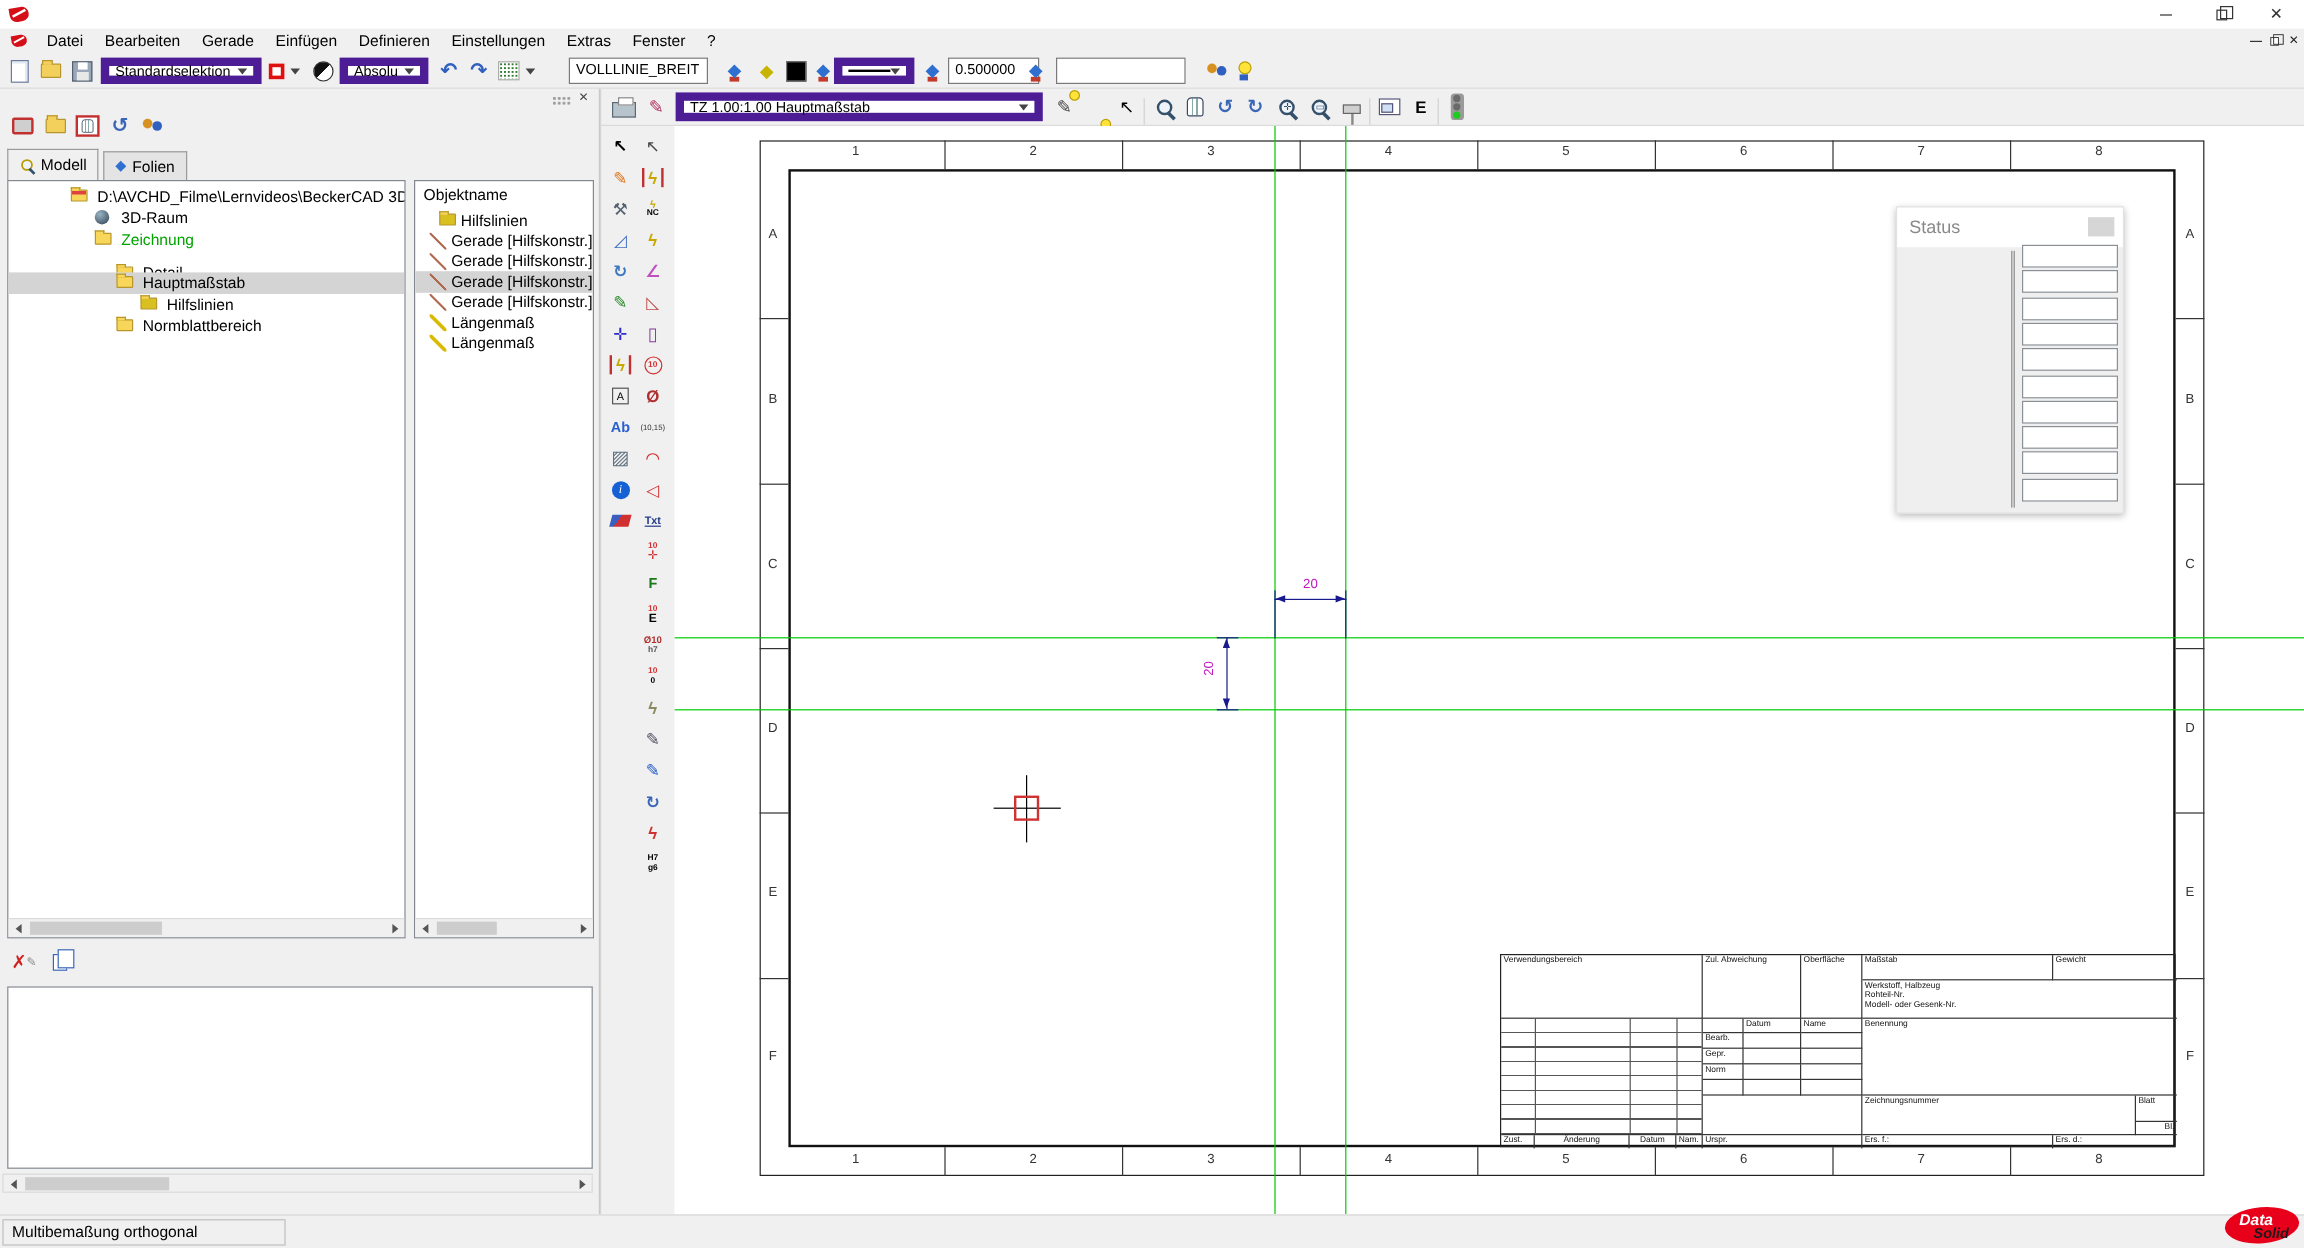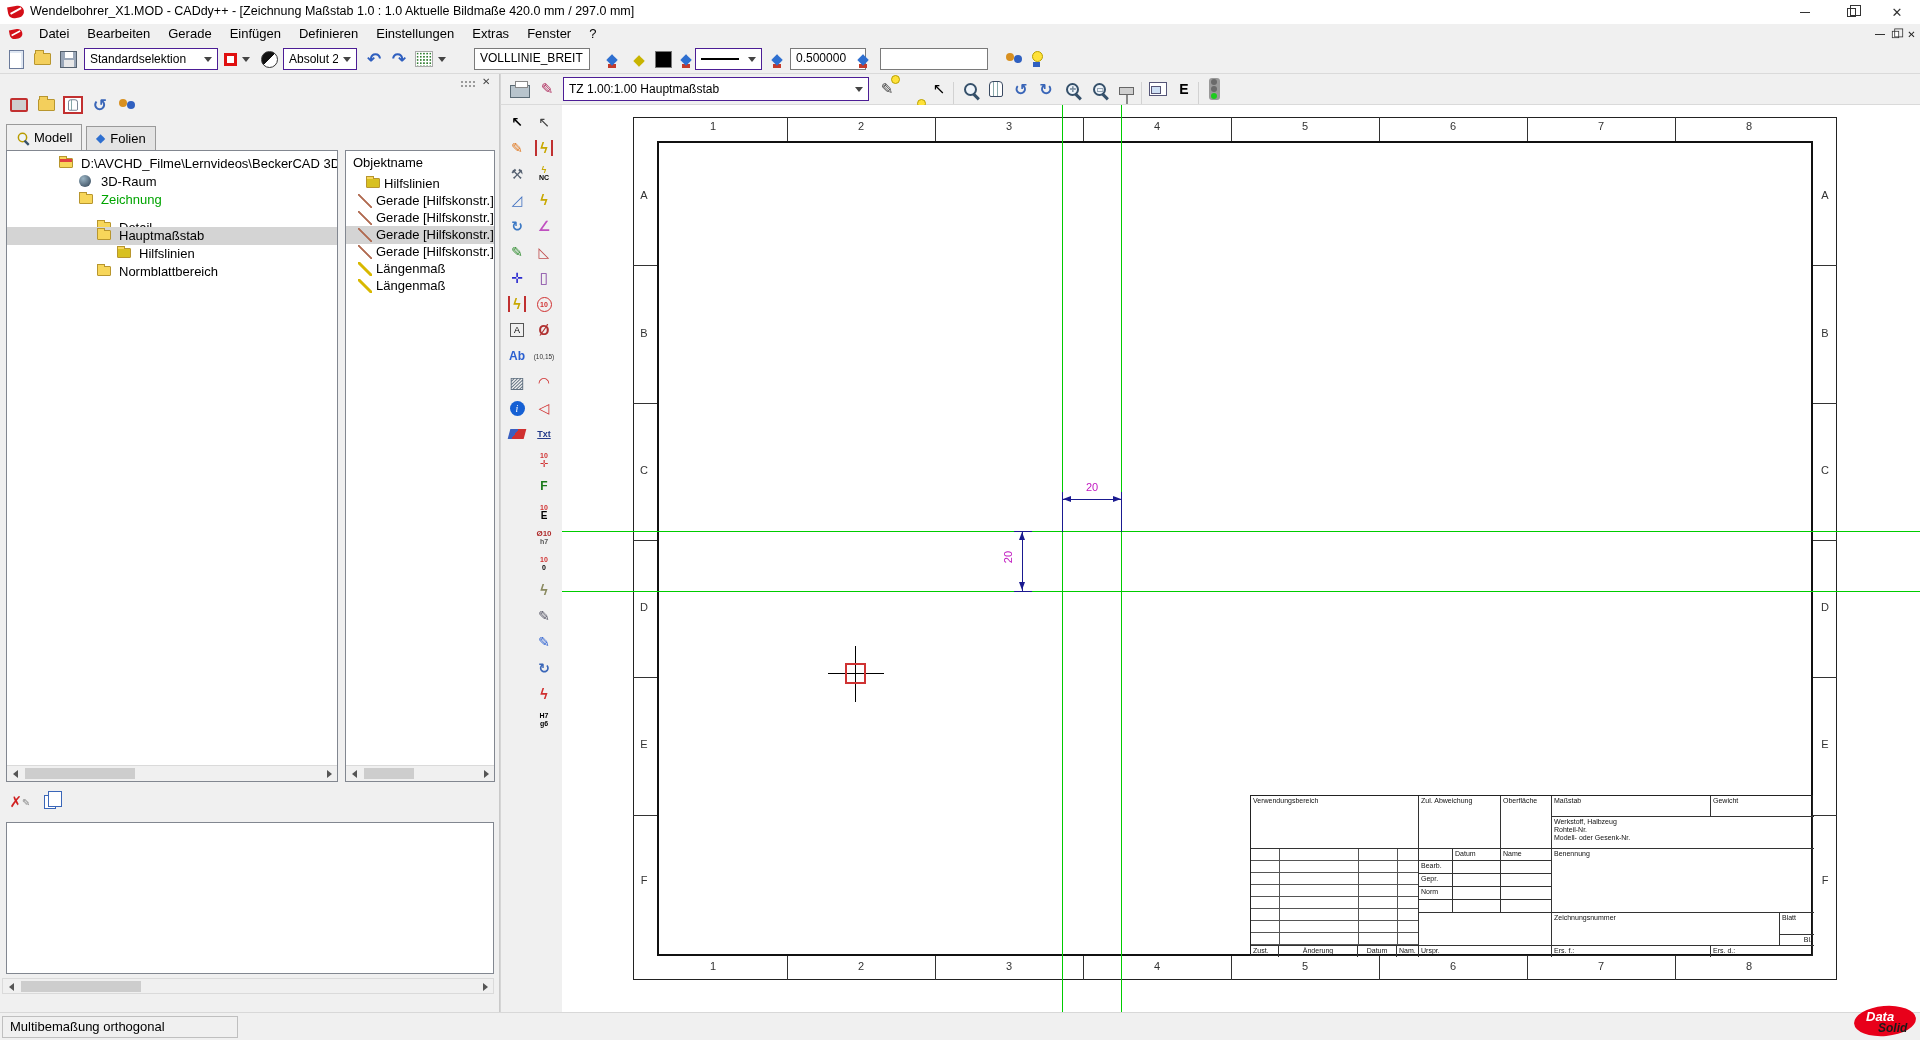--- a/index.html
+++ b/index.html
@@ -15,21 +15,21 @@
 .minline{width:10px;height:1px;background:#333}
 .resto{position:relative;width:9px;height:9px;border:1px solid #333;background:#fff}
 .resto::before{content:"";position:absolute;left:2px;top:-4px;width:9px;height:9px;border:1px solid #333}
 #menubar{left:0;top:24px;width:1920px;height:20px;background:#f0f0f0;display:flex;align-items:center}
 #menubar .mi{padding:0 9px;height:20px;line-height:20px}
 .mdib{width:15px;height:15px;display:flex;align-items:center;justify-content:center;color:#222}
 
 #maintb{left:0;top:44px;width:1920px;height:30px;background:#f0f0f0;border-bottom:1px solid #dadada}
 #viewtb{left:500px;top:74px;width:1420px;height:31px;background:#f0f0f0;border-bottom:1px solid #dadada;border-left:1px solid #d5d5d5}
 .tbtn{height:24px;display:flex;align-items:center;justify-content:center}
-.combo{height:22px;background:#fff;border:1px solid #4c1d95;display:flex;align-items:center;font-size:12px}
+.combo{height:22px;background:#fff;border:7px solid #4c1d95;display:flex;align-items:center;font-size:12px}
 .combo .cv{flex:1;padding-left:5px;white-space:nowrap;overflow:hidden}
 .tri{width:0;height:0;border-left:4px solid transparent;border-right:4px solid transparent;border-top:5px solid #444;margin:0 5px}
 .tinput{height:22px;background:#fff;border:1px solid #7a7a7a;font-size:12px;padding:2px 5px;white-space:nowrap;overflow:hidden}
 .pg{width:15px;height:19px;background:#fff;border:1px solid #6a7a9a;box-shadow:inset -2px 2px 0 #dfe7f2}
 .fol{width:17px;height:12px;background:#f3cf5c;border:1px solid #b8962e;border-radius:1px;position:relative}
 .fol::before{content:"";position:absolute;left:0;top:-4px;width:7px;height:3px;background:#f3cf5c;border:1px solid #b8962e;border-bottom:none}
 .flp{width:17px;height:17px;background:#9aa7b8;border:1px solid #55616e;position:relative}
 .flp::before{content:"";position:absolute;left:4px;top:0;width:8px;height:6px;background:#fff}
 .flp::after{content:"";position:absolute;left:3px;bottom:0;width:10px;height:7px;background:#e8e8e8}
 .rsq{width:13px;height:13px;border:3px solid #e01010;background:#fff}
@@ -125,21 +125,20 @@
 #dslogo{left:1854px;top:1003px;width:64px;height:36px}
 .dsoval{position:absolute;left:0;top:3px;width:62px;height:30px;background:#e8001a;border-radius:50%;transform:rotate(-5deg)}
 .dstop{position:absolute;left:12px;top:6px;color:#fff;font-weight:bold;font-style:italic;font-size:13px}
 .dsbot{position:absolute;left:24px;top:18px;color:#1a1a1a;font-weight:bold;font-style:italic;font-size:12px}
 </style>
 </head>
 <body>
 
 <div class="r" id="titlebar">
   <div class="r fan" style="left:8px;top:6px"></div>
-  <div class="r txt">Wendelbohrer_X1.MOD - CADdy++ - [Zeichnung   Maßstab 1.0 : 1.0   Aktuelle Bildmaße 420.0 mm / 297.0 mm]</div>
   <div class="r wbtn" style="left:1782px;top:0">
       <span class="minline"></span>
     </div>
   <div class="r wbtn" style="left:1828px;top:0">
       <span class="resto"></span>
     </div>
   <div class="r wbtn" style="left:1874px;top:0">
       <span>✕</span>
     </div>
 </div>
@@ -637,20 +636,37 @@
   <div class="nv" style="left:452px;top:486px;width:18px;height:1px"></div>
   <div class="nv" style="left:460px;top:426px;width:1px;height:60px"></div>
   <div class="arr" style="left:457px;top:427px;border-left:3px solid transparent;border-right:3px solid transparent;border-bottom:8px solid #1a1a90"></div>
   <div class="arr" style="left:457px;top:477px;border-left:3px solid transparent;border-right:3px solid transparent;border-top:8px solid #1a1a90"></div>
   <div class="dimlbl" style="left:436px;top:446px;width:20px;transform:rotate(-90deg)">20</div>
 
   <div class="xh" style="left:266px;top:568px;width:56px;height:1px"></div>
   <div class="xh" style="left:293px;top:541px;width:1px;height:56px"></div>
   <div class="r" style="left:283px;top:558px;width:21px;height:21px;border:2px solid #cf3333"></div>
 
+  <div class="r" id="spanel">
+    <div id="sphead">
+        <span>Status</span>
+      </div>
+    <div id="spbtn"></div>
+    <div id="spdiv"></div>
+    <div class="sbox" style="top:31px"></div>
+    <div class="sbox" style="top:52px"></div>
+    <div class="sbox" style="top:75px"></div>
+    <div class="sbox" style="top:96px"></div>
+    <div class="sbox" style="top:117px"></div>
+    <div class="sbox" style="top:140px"></div>
+    <div class="sbox" style="top:161px"></div>
+    <div class="sbox" style="top:182px"></div>
+    <div class="sbox" style="top:203px"></div>
+    <div class="sbox" style="top:226px"></div>
+  </div>
 
   <div class="r" id="tblk">
     <div class="tc" style="left:0;top:0;width:168px;height:53px">Verwendungsbereich</div>
     <div class="tc" style="left:168px;top:0;width:82px;height:53px">Zul. Abweichung</div>
     <div class="tc" style="left:250px;top:0;width:51px;height:53px">Oberfläche</div>
     <div class="tc" style="left:301px;top:0;width:159px;height:21px">Maßstab</div>
     <div class="tc nr" style="left:460px;top:0;width:103px;height:21px">Gewicht</div>
     <div class="tc nr" style="left:301px;top:21px;width:262px;height:32px">
       <div>Werkstoff, Halbzeug</div>
       <div>Rohteil-Nr.</div>

